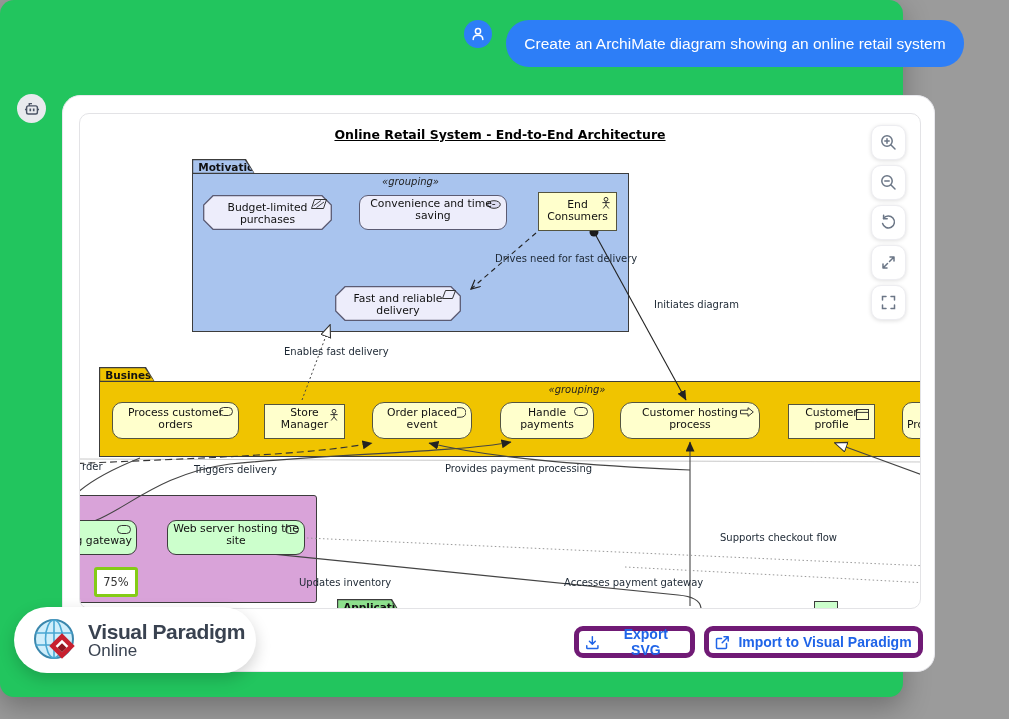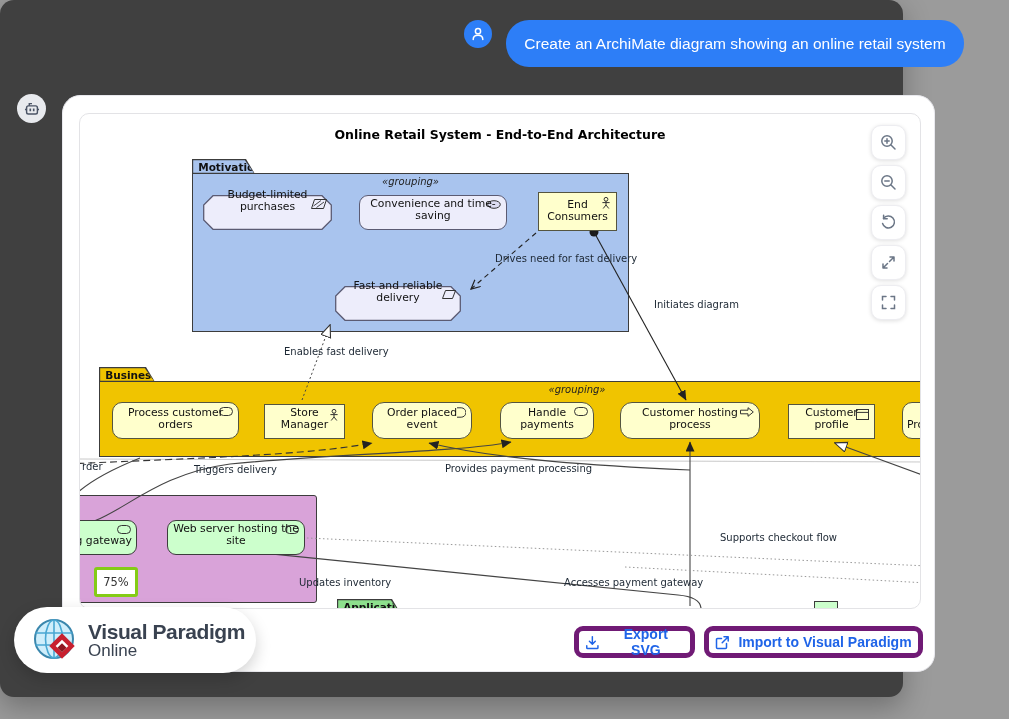--- a/index.html
+++ b/index.html
@@ -1,46 +1,46 @@
 <!DOCTYPE html>
 <html><head>
 <meta charset="utf-8">
 <style>
   html,body{margin:0;padding:0;}
   body{width:1009px;height:719px;background:#9b9b9b;overflow:hidden;
        font-family:"Liberation Sans",sans-serif;position:relative;}
-  .card{position:absolute;left:0;top:0;width:903px;height:697px;background:#404040;
+  .card{position:absolute;left:0;top:0;width:903px;height:697px;background:#22c55e;
         border-radius:14px;box-shadow:0 10px 28px rgba(0,0,0,.28);}
   
   .avatar-user{position:absolute;left:464px;top:20px;width:28px;height:28px;border-radius:50%;
         background:#2d7ef7;display:flex;align-items:center;justify-content:center;}
   .bubble{position:absolute;left:506px;top:20px;width:458px;height:47px;border-radius:23px;
         background:#2d7ef7;color:#fff;font-size:15.5px;display:flex;align-items:center;justify-content:center;}
   .avatar-bot{position:absolute;left:17px;top:94px;width:29px;height:29px;border-radius:50%;
         background:#e8eaee;display:flex;align-items:center;justify-content:center;}
   
   .panel{position:absolute;left:62px;top:95px;width:873px;height:577px;background:#fff;
         border:1px solid #e9e9ee;border-radius:18px;box-sizing:border-box;}
   .canvas{position:absolute;left:16px;top:17px;width:840px;height:494px;background:#fff;
         border:1px solid #e3e3e6;border-radius:10px;overflow:hidden;
         font-family:"DejaVu Sans",sans-serif;}
   .dg-title{position:absolute;left:0;top:13px;width:100%;text-align:center;font-weight:bold;
-        font-size:12.5px;color:#000;}
+        font-size:12.5px;color:#000;text-decoration:underline;}
   
   .grp{position:absolute;border:1.3px solid #3c3c3c;box-sizing:border-box;}
   .tab{position:absolute;background:#3c3c3c;}
   .tab>span{position:absolute;inset:1.2px;display:flex;align-items:center;padding-left:5px;
         font-weight:bold;font-size:10.5px;color:#111;box-sizing:border-box;}
   .tab,.tab>span{clip-path:polygon(0 0,calc(100% - 9px) 0,100% 100%,0 100%);}
   .stereo{position:absolute;font-style:italic;font-size:10px;color:#222;text-align:center;}
   
   .el{position:absolute;border:1.2px solid #55553f;box-sizing:border-box;display:flex;
       align-items:flex-end;justify-content:center;text-align:center;font-size:10.8px;color:#111;
       padding:2px 4px 7px;line-height:1.1;}
-  .el.noborder{border:none;padding:17px;text-align:center;}
+  .el.noborder{border:none;padding:4px;text-align:center;}
   .shape{position:absolute;inset:0;width:100%;height:100%;}
   .el .lbl{position:relative;z-index:2;}
   .micon{position:absolute;top:4px;right:5px;z-index:2;}
   .lav{background:#ededfb;}
   .yel{background:#ffffcc;}
   .grn{background:#ccffcc;border-color:#3c3c3c;}
   .rel-lbl{position:absolute;font-size:10px;color:#1c2733;white-space:nowrap;z-index:6;}
   .pct{position:absolute;background:#fff;border:3px solid #84cc16;border-radius:3px;
        font-size:11.5px;color:#333;display:flex;align-items:center;justify-content:center;z-index:6;}
   .lines{position:absolute;left:0;top:0;z-index:4;pointer-events:none;}

